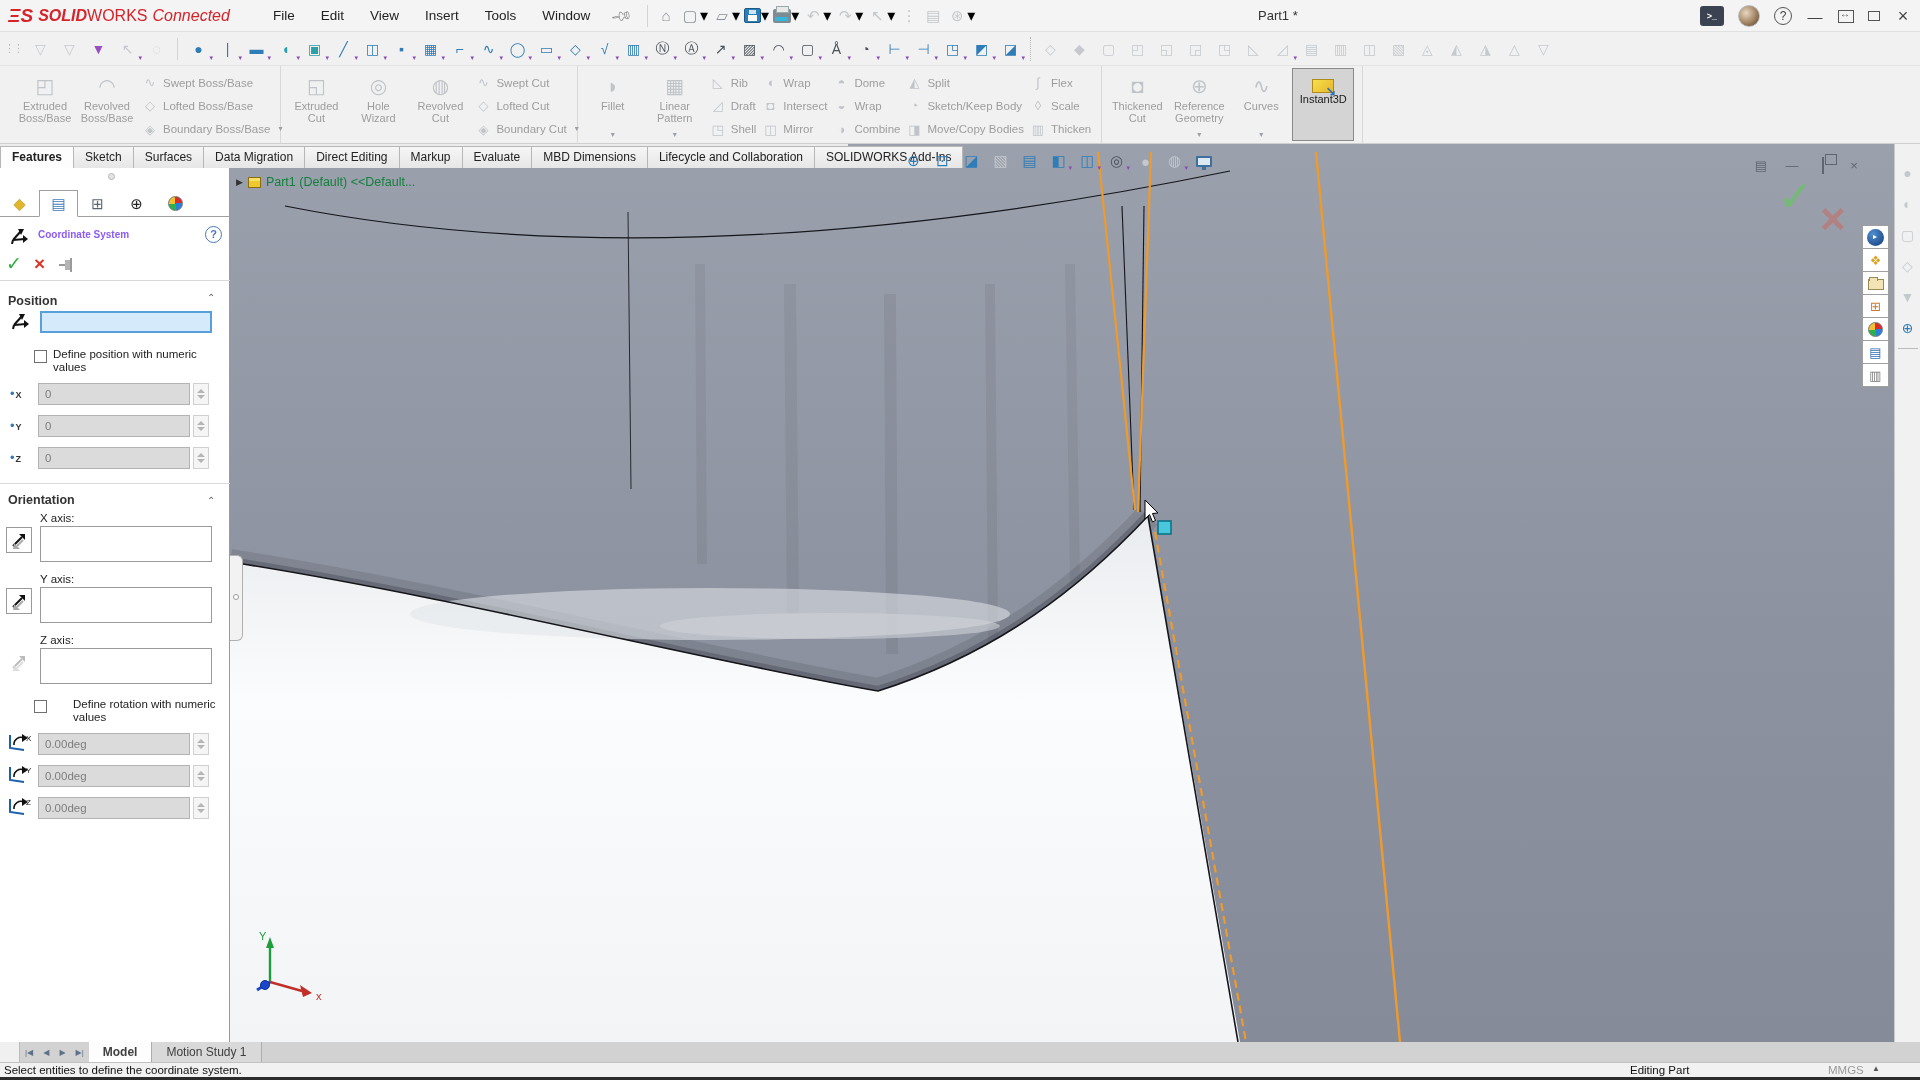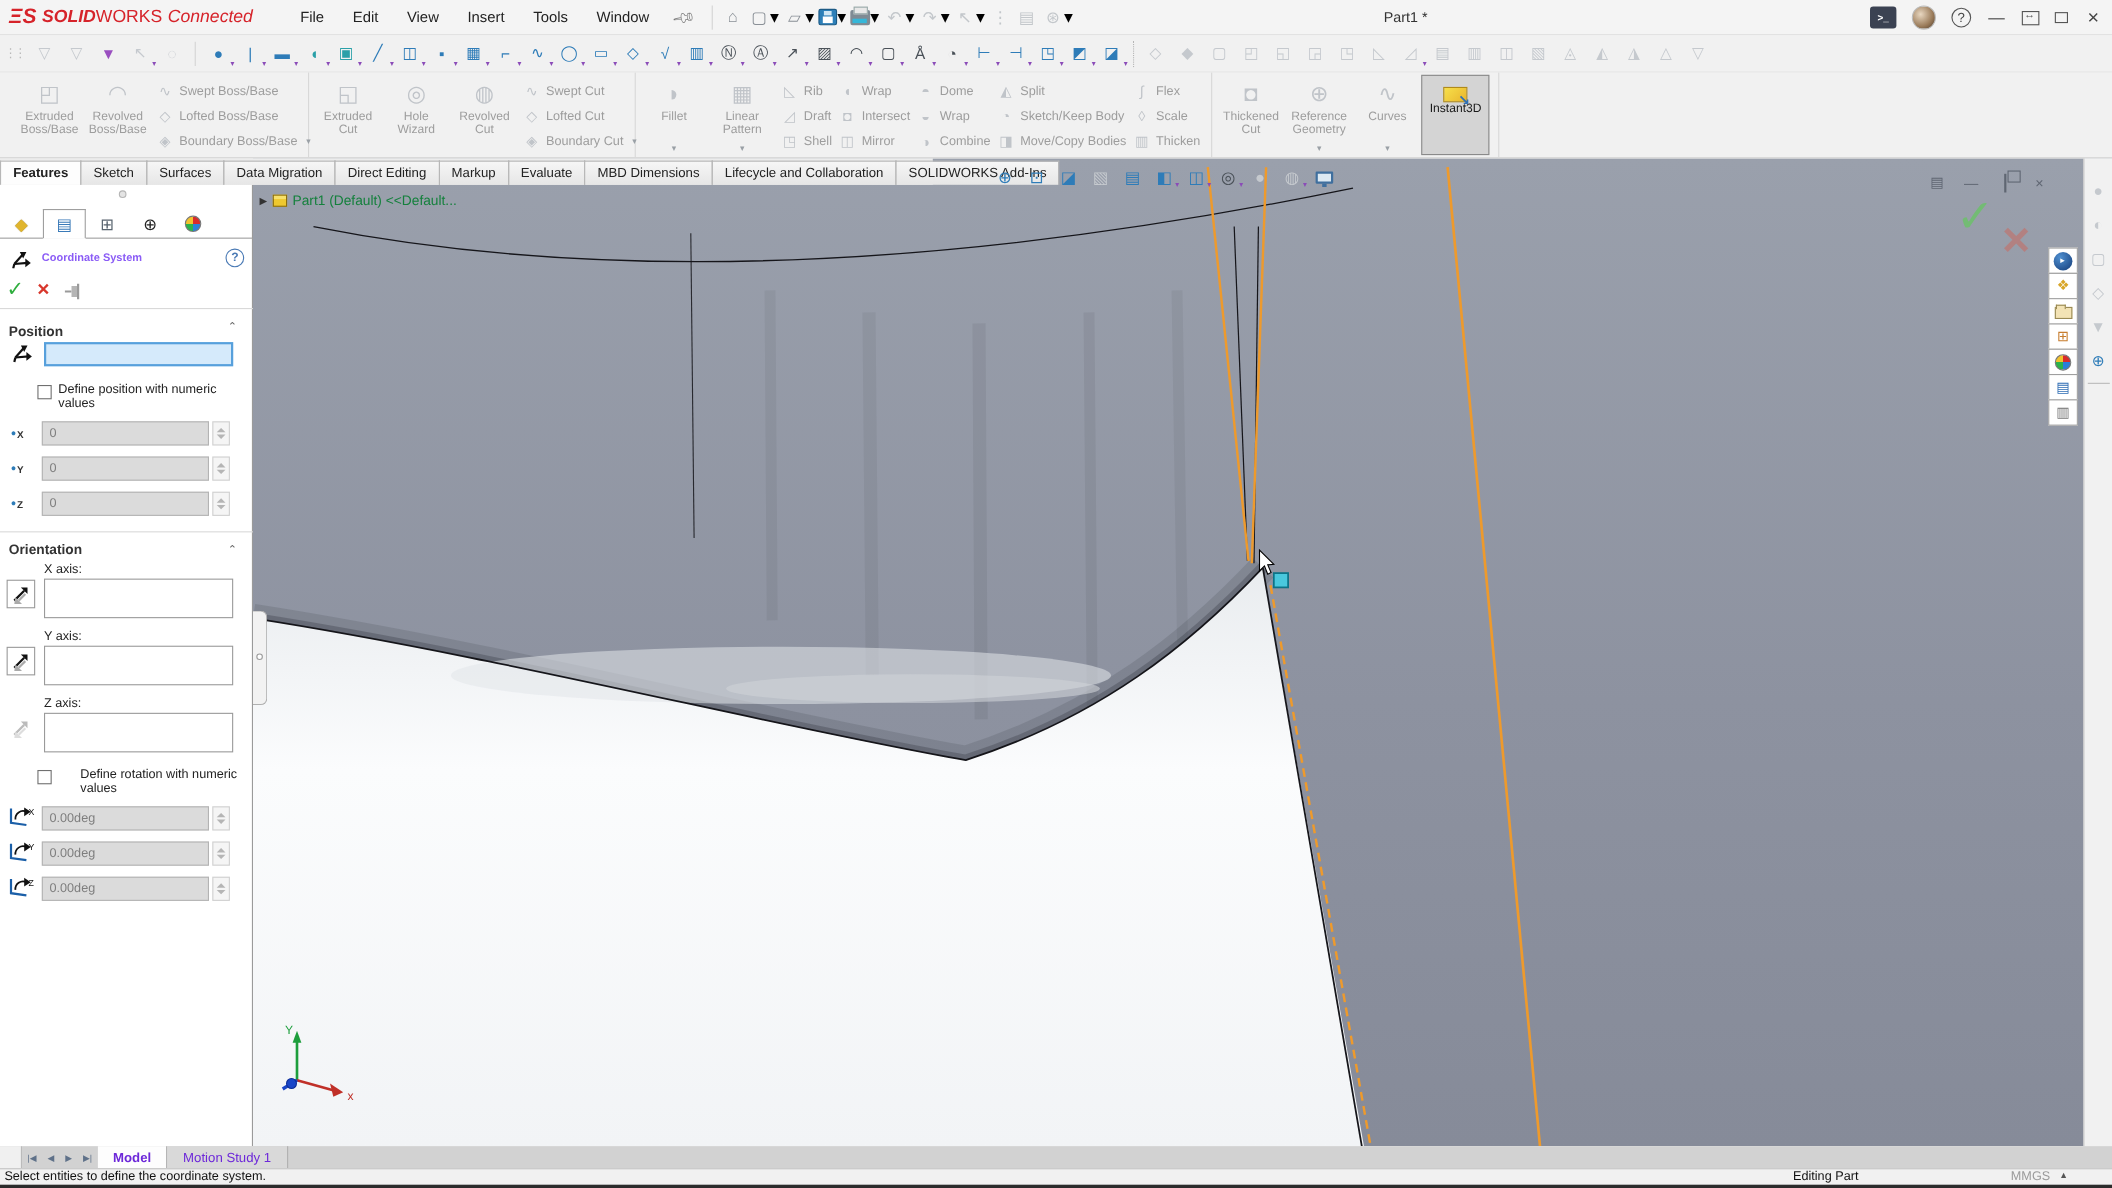--- a/index.html
+++ b/index.html
@@ -137,21 +137,21 @@
   .flipbtn.disabled{border:none;}
   .list-box{position:absolute;left:40px;width:172px;background:#fff;border:1px solid #9a9a9a;}
   .rot-ic{position:absolute;left:4px;width:30px;height:24px;}
   #pm-flyout{left:230px;top:555px;width:13px;height:86px;background:#f2f2f2;border:1px solid #b0b0b0;border-left:none;border-radius:0 6px 6px 0;z-index:5;}
   #pm-flyout .dot{position:absolute;left:3px;top:38px;width:6px;height:6px;border-radius:50%;background:#fff;border:1px solid #9a9a9a;}
 
   
   #bottomrow{left:0;top:1042px;width:1920px;height:20px;background:#d2d2d2;display:flex;align-items:stretch;z-index:8;}
   #btm-splitbox{width:20px;background:#f0f0f0;border-right:1px solid #bbb;}
   .navbtn{font-size:8px;color:#5f7189;display:flex;align-items:center;padding:0 5px;}
-  .btab{font-size:12px;color:#6d28d9;padding:2px 14px;border-right:1px solid #adadad;background:#d9d9d9;display:flex;align-items:center;}
+  .btab{font-size:12px;color:#404040;padding:2px 14px;border-right:1px solid #adadad;background:#d9d9d9;display:flex;align-items:center;}
   .btab.active{background:#fdfdfd;font-weight:bold;}
   #statusbar{left:0;top:1062px;width:1920px;height:15px;background:#f1f1f1;border-top:1px solid #c2c2c2;z-index:8;font-size:11.5px;color:#111;}
   #status-msg{position:absolute;left:4px;top:1px;}
   #status-mode{position:absolute;left:1630px;top:1px;}
   #status-units{position:absolute;left:1828px;top:1px;color:#9a9a9a;}
   #status-caret{position:absolute;left:1872px;top:1px;font-size:8px;color:#555;}
   #darkstrip{left:0;top:1077px;width:1920px;height:3px;background:#2b2b2b;z-index:9;}
 </style>
 </head>
 <body>

